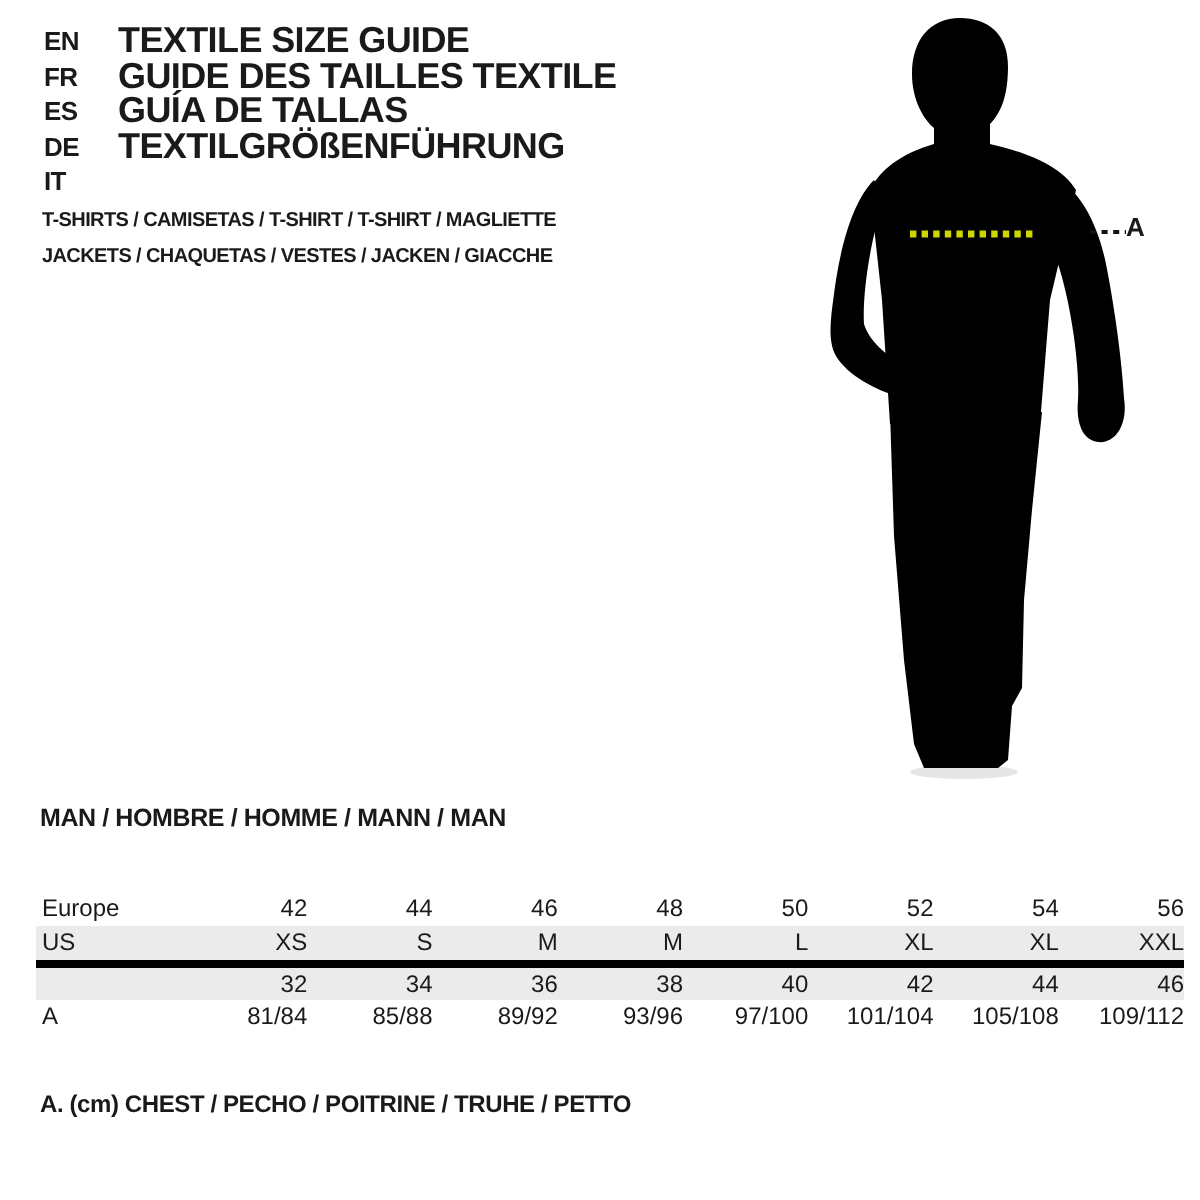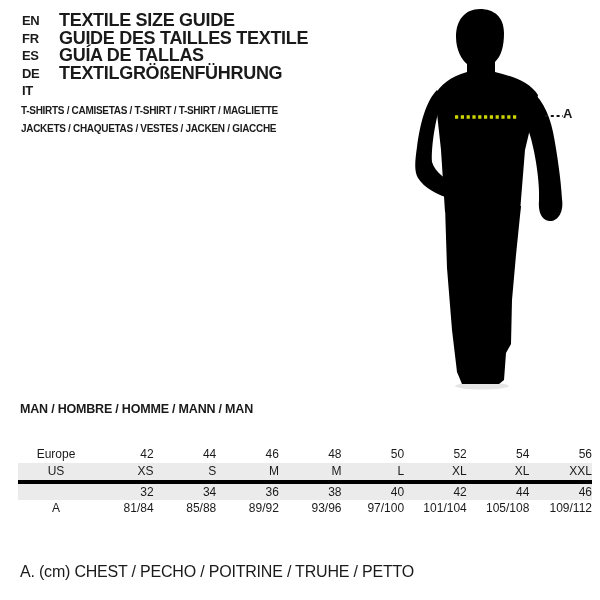--- a/index.html
+++ b/index.html
@@ -24,24 +24,24 @@
   .gender-line { position:absolute; left:20px; top:402px; font-size:12.5px; font-weight:700; letter-spacing:-0.2px; }
   
   .size-table { position:absolute; left:18px; top:446px; width:574px; }
   .t-header {
     height:16px; line-height:16px; background:var(--table-header-bg,#c5c5c5);
     font-size:12px; font-weight:700; letter-spacing:-0.2px; padding-left:5px;
   }
   .t-row { display:flex; height:17px; line-height:17px; font-size:12px; }
   .t-row.shade { background:var(--row-shade-bg,#ebebeb); }
   .t-row.shade + .t-row.shade { border-top:4px solid #000000; height:16px; line-height:16px; }
-  .t-label { width:70px; padding-left:3px; text-align:center; }
+  .t-label { width:70px; padding-left:3px; text-align:left; }
   .t-cell { flex:1; text-align:right; }
   
-  .footnote { position:absolute; left:20px; top:545px; font-size:16px; font-weight:400; letter-spacing:-0.2px;margin-top:18px; }
+  .footnote { position:absolute; left:20px; top:545px; font-size:12px; font-weight:700; letter-spacing:-0.2px; }
 </style>
 </head>
 <body>
 
 <div id="canvas">
 
   <div class="lang-list">
     <div class="lang-row">
       <span class="lang-code">EN</span>
       <span class="lang-label">TEXTILE SIZE GUIDE</span>

